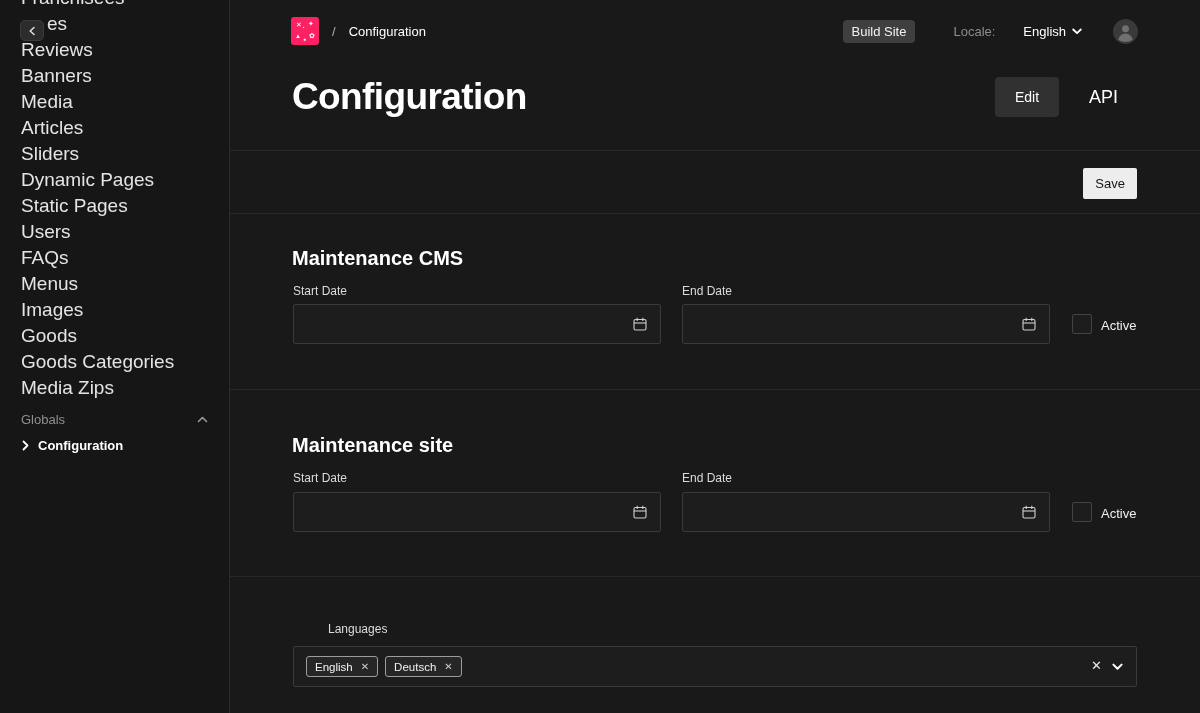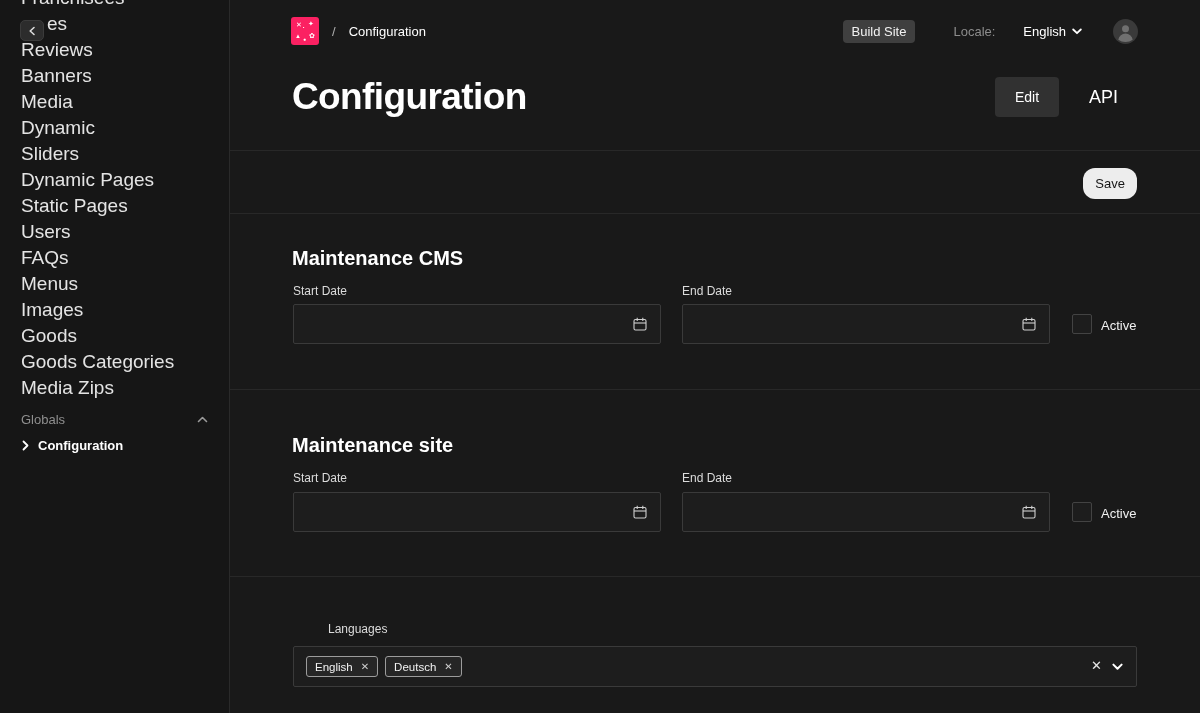--- a/index.html
+++ b/index.html
@@ -54,21 +54,21 @@
   .page-title { margin:0; font-size:37px; line-height:40px; font-weight:bold;
                 letter-spacing:-0.6px; color:#fff; }
   .tabs { margin-left:auto; display:flex; align-items:center; }
   .tab-edit { width:64px; height:40px; background:#313131; border:none; border-radius:4px;
               color:#fff; font-size:14px; font-family:inherit; cursor:pointer; }
   .tab-api { margin-left:30px; margin-right:19px; background:none; border:none;
              color:#fff; font-size:18px; font-family:inherit; cursor:pointer; padding:0; }
   
   .save-btn { position:absolute; top:17px; right:63px; height:31px; padding:0 12px;
               background:#ededed; color:#161616; font-size:13px; border:none;
-              border-radius:12px; font-family:inherit; cursor:pointer; }
+              border-radius:2px; font-family:inherit; cursor:pointer; }
   
   .sec-title { position:absolute; left:62px; margin:0; font-size:20px; font-weight:bold; color:#fff; }
   .band-cms  .sec-title { top:33px; }
   .band-site .sec-title { top:44px; }
   .field-label { position:absolute; font-size:12px; color:#dcdcdc; }
   .date-field { position:absolute; width:368px; height:40px; }
   .date-field input { width:100%; height:100%; background:#1d1d1d; border:1px solid #3a3a3a;
                       border-radius:2px; color:#e8e8e8; padding:0 40px 0 12px;
                       font-family:inherit; font-size:13px; }
   .cal-ico { position:absolute; right:14px; top:13px; }
@@ -105,21 +105,21 @@
 </head>
 <body>
 
 <aside class="sidebar">
   <nav class="side-list">
     <div class="side-item">Franchisees</div>
     <div class="side-item occluded">es</div>
     <div class="side-item">Reviews</div>
     <div class="side-item">Banners</div>
     <div class="side-item">Media</div>
-    <div class="side-item">Dynamic</div>
+    <div class="side-item">Articles</div>
     <div class="side-item">Sliders</div>
     <div class="side-item">Dynamic Pages</div>
     <div class="side-item">Static Pages</div>
     <div class="side-item">Users</div>
     <div class="side-item">FAQs</div>
     <div class="side-item">Menus</div>
     <div class="side-item">Images</div>
     <div class="side-item">Goods</div>
     <div class="side-item">Goods Categories</div>
     <div class="side-item">Media Zips</div>

